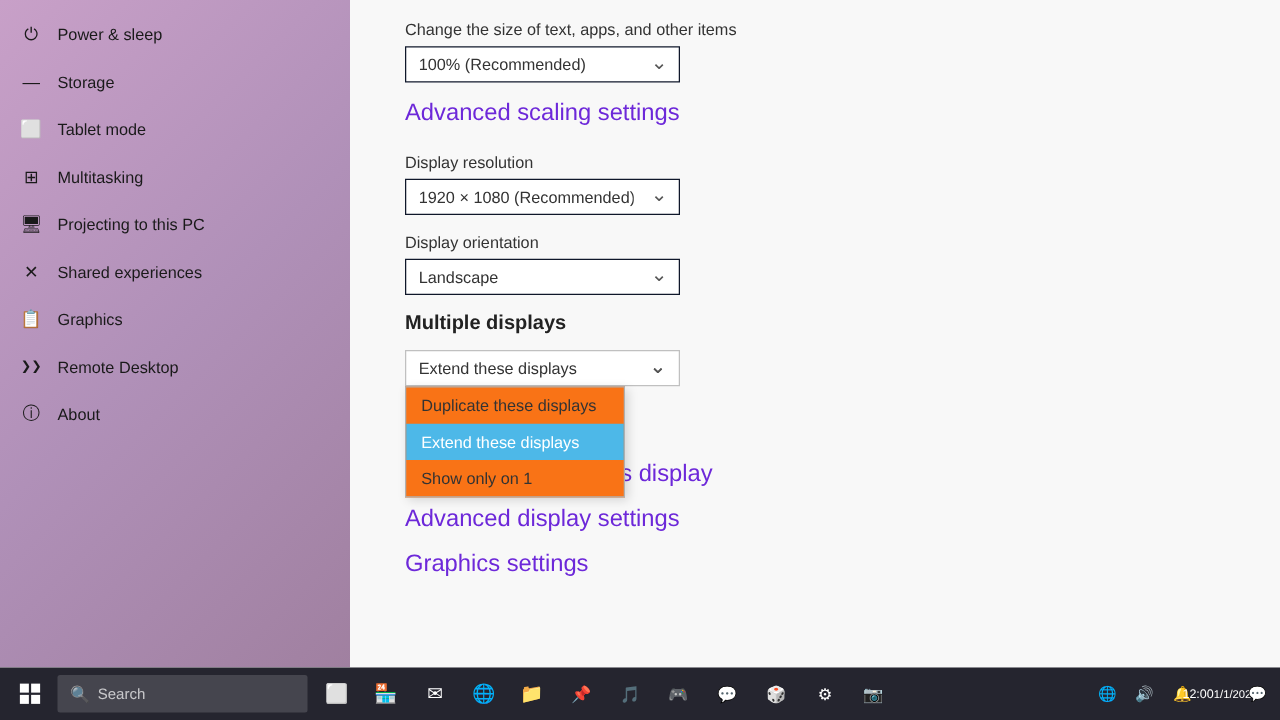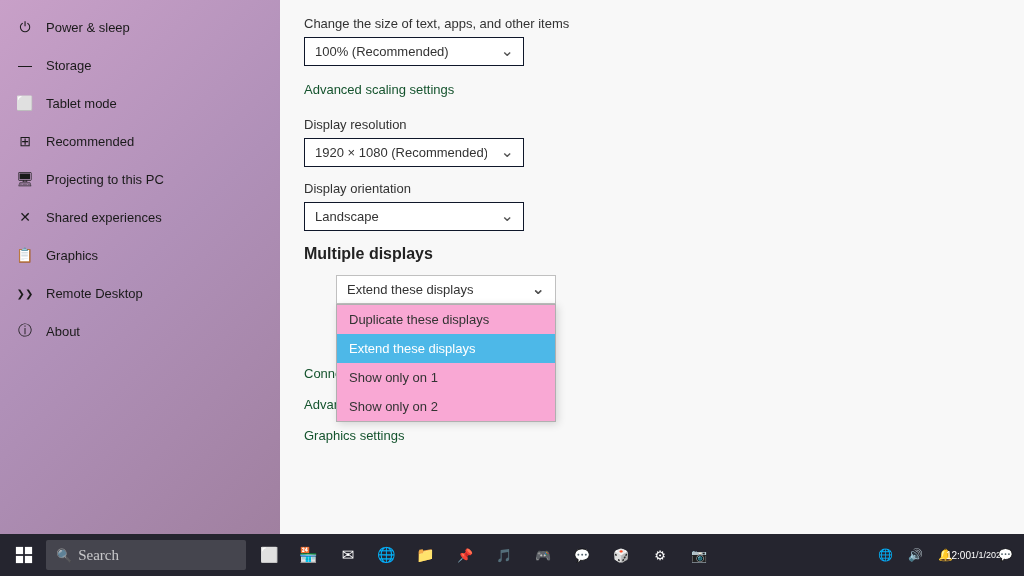--- a/index.html
+++ b/index.html
@@ -46,21 +46,21 @@
       align-items: center;
       justify-content: center;
       font-size: 14px;
       flex-shrink: 0;
     }
 
     
     .content {
       flex: 1;
       background: #f8f8f8;
-      padding: 16px 24px;
+      padding: 16px 44px;
       overflow-y: auto;
     }
 
     .setting-group {
       margin-bottom: 14px;
     }
 
     .setting-label {
       font-size: 13px;
       color: #333;
@@ -90,41 +90,40 @@
       position: absolute;
       right: 10px;
       top: 50%;
       transform: translateY(-60%);
       pointer-events: none;
       color: #555;
       font-size: 16px;
     }
 
     .link-blue {
-      color: #14532d;
-      font-size: 13px;
+      color: #6d28d9;
+      font-size: 19px;
       cursor: pointer;
       text-decoration: none;
       display: inline-block;
       margin-bottom: 6px;
     }
 
     .section-title {
       font-size: 16px;
       font-weight: 700;
       color: #222;
       margin-bottom: 12px;
       margin-top: 4px;
     }
 
     
     .multiple-displays-container {
       position: relative;
       display: inline-block;
-      margin-left: 32px;
     }
 
     .display-dropdown-button {
       appearance: none;
       background: white;
       border: 1px solid #c0c0c0;
       padding: 6px 36px 6px 10px;
       font-size: 13px;
       color: #333;
       width: 220px;
@@ -140,25 +139,25 @@
       top: 50%;
       transform: translateY(-60%);
       color: #555;
       font-size: 16px;
     }
 
     .dropdown-menu {
       position: absolute;
       top: 100%;
       left: 0;
-      background: #f9a8d4;
+      background: #f97316;
       border: 1px solid #b0b0b0;
       box-shadow: 2px 2px 8px rgba(0,0,0,0.15);
       z-index: 100;
-      width: 220px;
+      width: 176px;
     }
 
     .dropdown-menu-item {
       padding: 7px 12px;
       font-size: 13px;
       color: #333;
       cursor: pointer;
     }
 
     .dropdown-menu-item.selected {
@@ -258,21 +257,21 @@
     <div class="sidebar-item">
       <span class="icon">—</span>
       <span>Storage</span>
     </div>
     <div class="sidebar-item">
       <span class="icon">⬜</span>
       <span>Tablet mode</span>
     </div>
     <div class="sidebar-item">
       <span class="icon">⊞</span>
-      <span>Recommended</span>
+      <span>Multitasking</span>
     </div>
     <div class="sidebar-item">
       <span class="icon">🖥</span>
       <span>Projecting to this PC</span>
     </div>
     <div class="sidebar-item">
       <span class="icon">✕</span>
       <span>Shared experiences</span>
     </div>
     <div class="sidebar-item">
@@ -333,23 +332,20 @@
         <div class="dropdown-menu">
           <div class="dropdown-menu-item">
             <span>Duplicate these displays</span>
           </div>
           <div class="dropdown-menu-item selected">
             <span>Extend these displays</span>
           </div>
           <div class="dropdown-menu-item">
             <span>Show only on 1</span>
           </div>
-          <div class="dropdown-menu-item">
-            <span>Show only on 2</span>
-          </div>
         </div>
       </div>
     </div>
 
     <div style="margin-top: 60px; text-decoration: underline;">
       <div style="margin-bottom: 8px;">
         <a class="link-blue">Connect to a wireless display</a>
       </div>
       <div style="margin-bottom: 8px;">
         <a class="link-blue">Advanced display settings</a>
@@ -367,21 +363,21 @@
     <svg viewBox="0 0 20 20">
       <rect x="1" y="1" width="8" height="8"></rect>
       <rect x="11" y="1" width="8" height="8"></rect>
       <rect x="1" y="11" width="8" height="8"></rect>
       <rect x="11" y="11" width="8" height="8"></rect>
     </svg>
   </div>
 
   <div class="taskbar-search">
     <span style="color:rgba(255,255,255,0.7);font-size:13px;">🔍</span>
-    <span style="color:rgba(255,255,255,0.7);font-size:15px;font-family:Liberation Serif, serif;">Search</span>
+    <span style="color:rgba(255,255,255,0.7);font-size:12px;">Search</span>
   </div>
 
   <div class="taskbar-icons">
     <div class="taskbar-icon" style="color:white;font-size:15px;">⬜</div>
     <div class="taskbar-icon" style="color:#4db8e8;font-size:15px;">🏪</div>
     <div class="taskbar-icon" style="color:white;font-size:15px;">✉</div>
     <div class="taskbar-icon" style="color:#4db8e8;font-size:15px;">🌐</div>
     <div class="taskbar-icon" style="color:#f0c040;font-size:15px;">📁</div>
     <div class="taskbar-icon" style="color:white;font-size:13px;">📌</div>
     <div class="taskbar-icon" style="color:white;font-size:13px;">🎵</div>

